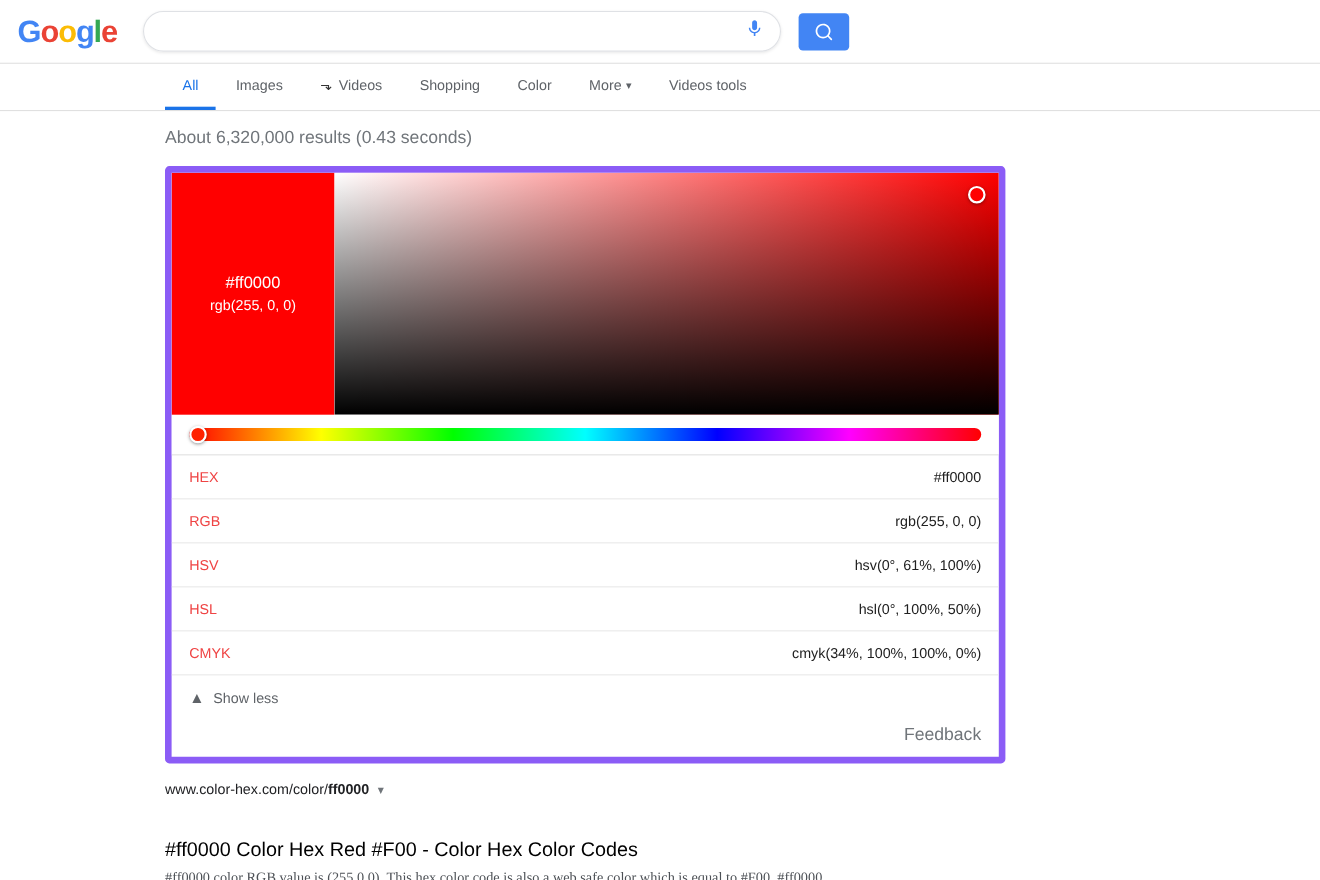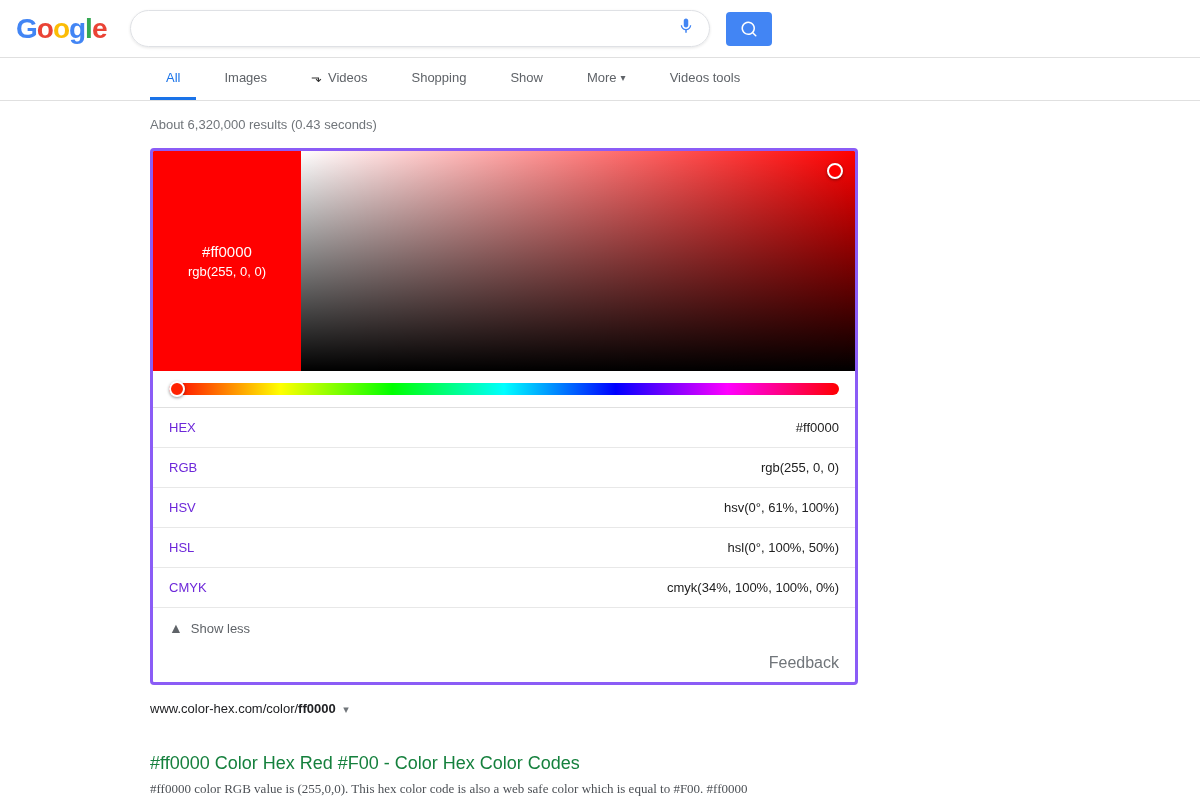--- a/index.html
+++ b/index.html
@@ -63,21 +63,21 @@
       justify-content: center;
     }
     .search-btn svg { fill: white; width: 18px; height: 18px; }
 
     
     .nav-bar {
       display: flex;
       align-items: center;
       padding: 0 150px;
       border-bottom: 1px solid #e0e0e0;
-      gap: 12px;
+      gap: 2px;
     }
     .nav-item {
       padding: 12px 16px;
       font-size: 13px;
       color: #5f6368;
       cursor: pointer;
       text-decoration: none;
       display: flex;
       align-items: center;
       gap: 4px;
@@ -91,29 +91,29 @@
     .nav-item .chevron {
       font-size: 10px;
     }
 
     
     .results-area {
       padding: 8px 150px;
       max-width: 1200px;
     }
     .results-count {
-      font-size: 13px;
+      font-size: 16px;
       color: #70757a;
       padding: 8px 0 16px 0;
     }
 
     
     .color-widget {
-      width: 708px;
-      border: 3px solid #8b5cf6;
+      width: 764px;
+      border: 6px solid #8b5cf6;
       border-radius: 4px;
       margin-bottom: 16px;
       overflow: hidden;
     }
 
     .color-picker-top {
       display: flex;
       height: 220px;
     }
 
@@ -195,21 +195,21 @@
     }
     .color-row {
       display: flex;
       align-items: center;
       justify-content: space-between;
       padding: 12px 16px;
       border-bottom: 1px solid #e8e8e8;
       font-size: 13px;
     }
     .color-row:last-child { border-bottom: none; }
-    .color-row-label { color: #6d28d9; }
+    .color-row-label { color: #ef4444; }
     .color-row-value { color: #212121; }
 
     .show-less-row {
       display: flex;
       align-items: center;
       gap: 8px;
       padding: 12px 16px;
       border-top: 1px solid #e8e8e8;
       font-size: 13px;
       color: #5f6368;
@@ -238,21 +238,21 @@
       max-width: 600px;
     }
     .result-url {
       font-size: 13px;
       color: #202124;
       margin-bottom: 16px;
     }
     .result-url .arrow { color: #70757a; font-size: 11px; margin-left: 4px; }
     .result-title {
       font-size: 18px;
-      color: #15803d;
+      color: #000000;
       cursor: pointer;
       text-decoration: none;
       display: block;
       margin-bottom: 4px;
       line-height: 1.3;
       margin-top: 36px;
     }
     .result-snippet {
       font-size: 13px;
       color: #4d5156;
@@ -308,21 +308,21 @@
     <span>Images</span>
   </a>
   <a class="nav-item">
     <span style="color:#333; margin-right:2px;">⬎</span>
       <span>Videos</span>
   </a>
   <a class="nav-item">
     <span>Shopping</span>
   </a>
   <a class="nav-item">
-    <span>Show</span>
+    <span>Color</span>
   </a>
   <a class="nav-item">
     <span>More</span>
     <span class="chevron">▾</span>
   </a>
   <a class="nav-item">
     <span>Videos tools</span>
   </a>
 </div>
 

